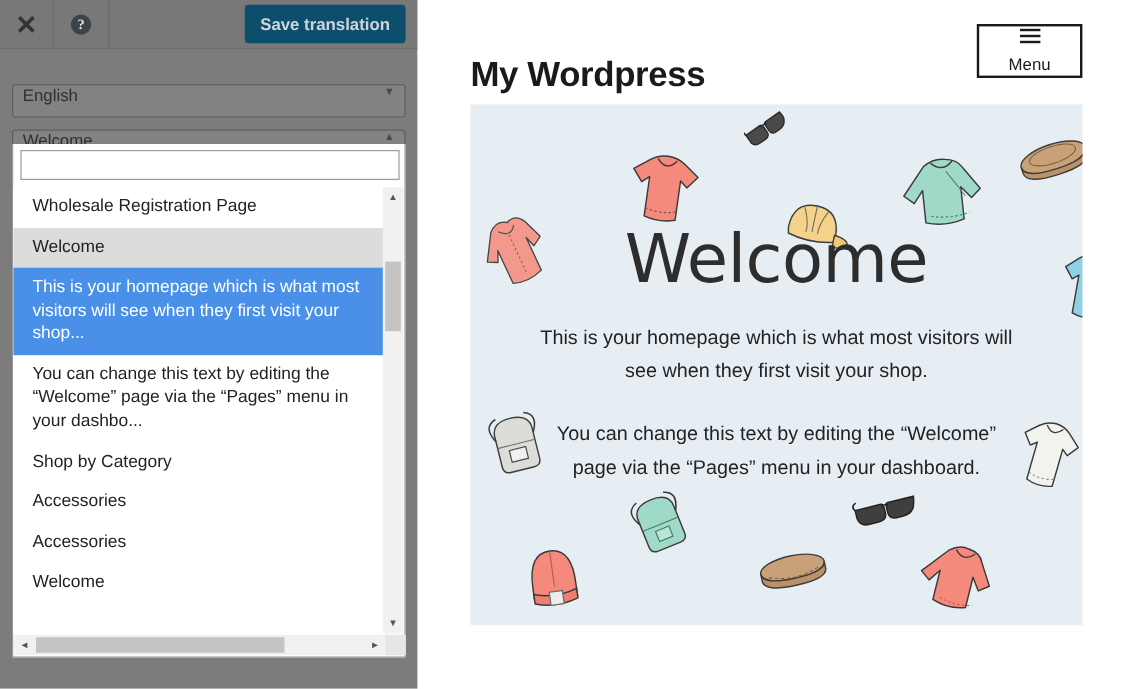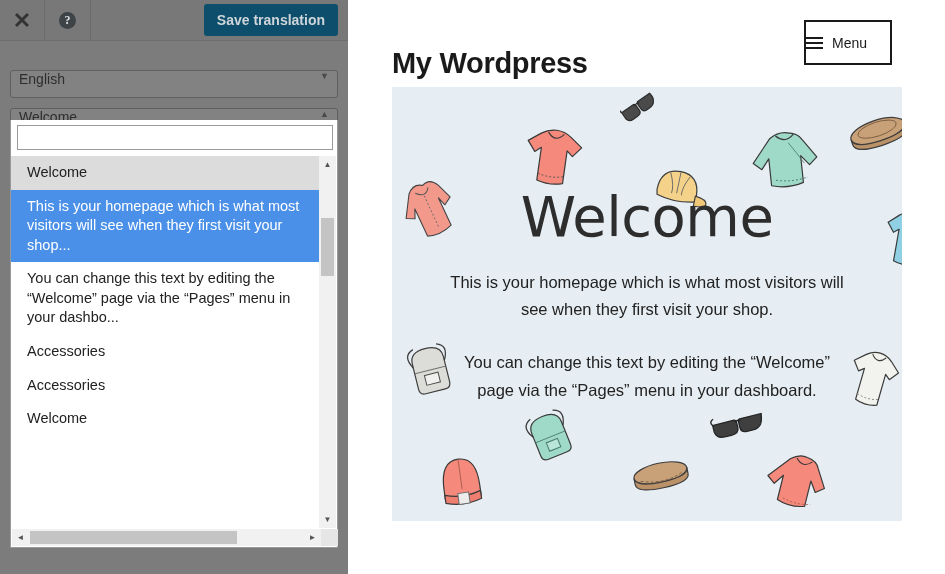--- a/index.html
+++ b/index.html
@@ -136,25 +136,26 @@
 
   
   .site { position: absolute; left: 348px; top: 0; width: 597px; height: 574px; background:#fff; }
   .site-title {
     position: absolute; left: 44px; top: 23px;
     font-size: 29px; font-weight: bold; color: #1a1a1a;
     letter-spacing: -0.3px;
     margin-top: 24px;
   }
   .menu-btn {
-    position: absolute; right: 53px; top: 20px;
+    position: absolute; right: 43px; top: 20px;
     width: 88px; height: 45px;
     border: 2px solid #1a1a1a; background: #fff;
-    display: flex; align-items: center; gap: 9px;
+    display: flex; align-items: center; justify-content: center; gap: 9px;
     cursor: pointer;
+    flex-direction: column;
   }
   .burger { display:flex; flex-direction:column; gap:3px; }
   .burger span { display:block; width:17px; height:2px; background:#1a1a1a; }
   .menu-label { font-size: 14px; color: #1a1a1a; }
 
   .hero {
     position: absolute; left: 44px; top: 87px;
     width: 510px; height: 434px;
     background: #e7eef3;
     overflow: hidden;
@@ -202,23 +203,25 @@
 
     <div class="sel sel-str">
       <span>Welcome</span>
       <span class="caret">▲</span>
     </div>
 
     <div class="dd">
       <input class="dd-search" type="text" placeholder="" style="">
 
       <div class="dd-list" id="dd-list">
+          <div class="dd-item">Wholesale Registration Page</div>
           <div class="dd-item hl-gray">Welcome</div>
           <div class="dd-item hl-blue">This is your homepage which is what most visitors will see when they first visit your shop...</div>
           <div class="dd-item">You can change this text by editing the “Welcome” page via the “Pages” menu in your dashbo...</div>
+          <div class="dd-item">Shop by Category</div>
           <div class="dd-item">Accessories</div>
           <div class="dd-item">Accessories</div>
           <div class="dd-item">Welcome</div>
         </div>
 
       <div class="vscroll">
         <div class="vs-arrow vs-up">▲</div>
         <div class="vs-thumb"></div>
         <div class="vs-arrow vs-down">▼</div>
       </div>

